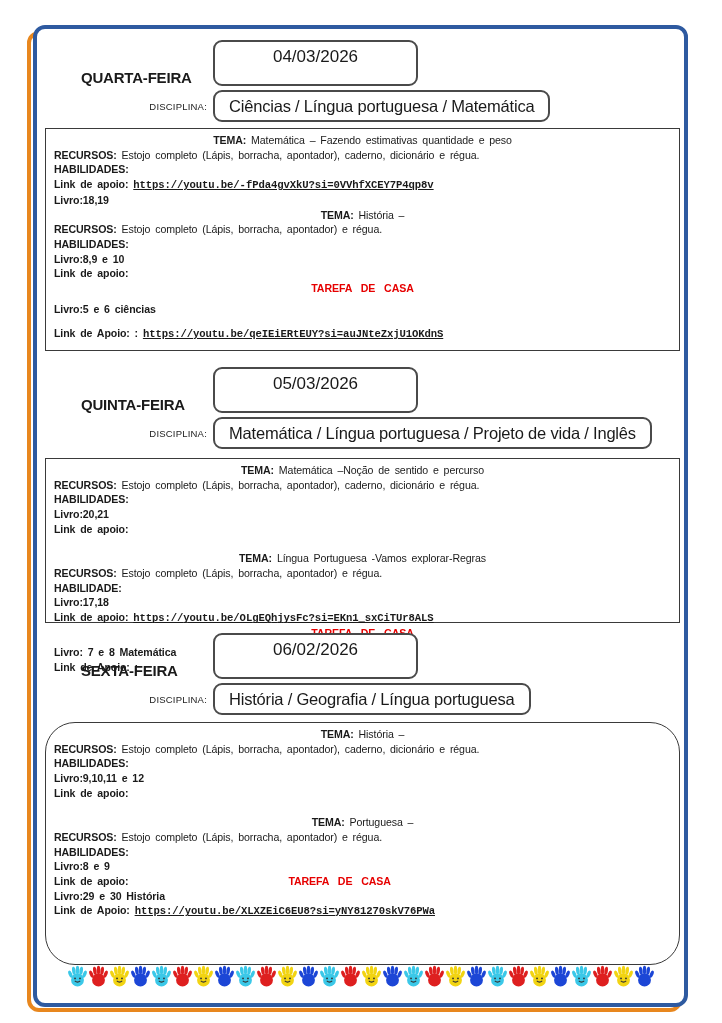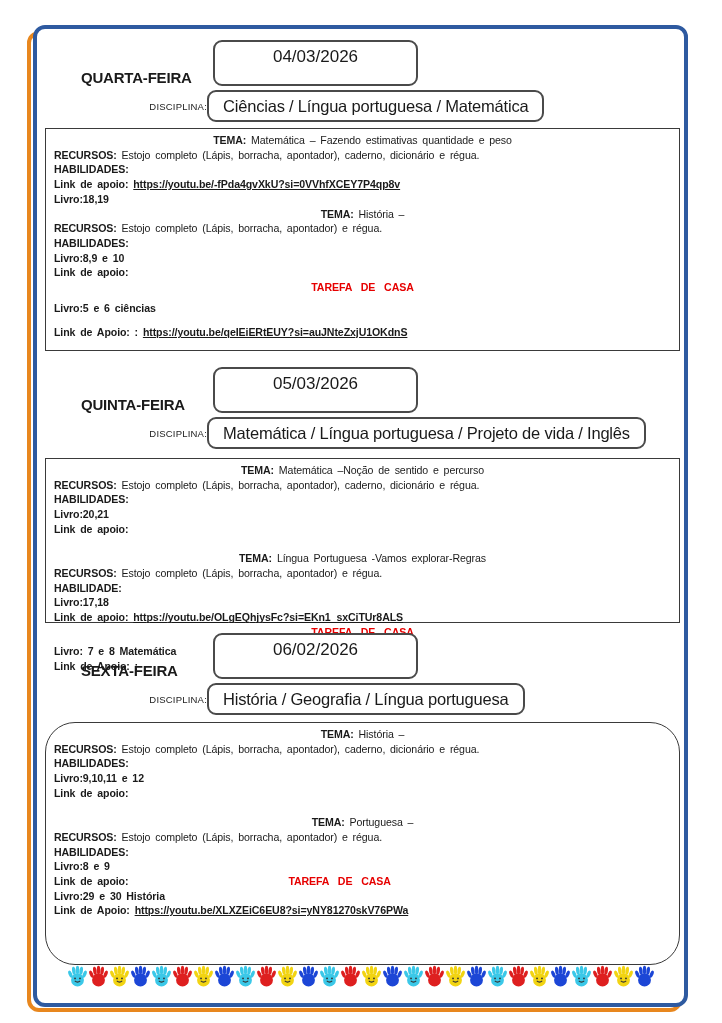--- a/index.html
+++ b/index.html
@@ -15,33 +15,33 @@
   .section{}
   .day-row{display:flex;align-items:flex-end;margin-left:44px;}
   .s1 .day-row{margin-top:11px;}
   .s2 .day-row{margin-top:16px;}
   .s3 .day-row{margin-top:10px;}
   .day-label{width:132px;font-weight:bold;font-size:15px;letter-spacing:-0.2px;}
   .date-box{width:205px;height:46px;box-sizing:border-box;border:2px solid #4a4a4a;
         border-radius:9px;text-align:center;font-size:17px;line-height:29px;background:#fff;}
   .disc-row{display:flex;align-items:center;margin-top:4px;}
   .disc-label{width:170px;text-align:right;font-size:9.5px;letter-spacing:0.2px;color:#222;}
-  .disc-box{height:32px;box-sizing:border-box;border:2px solid #4a4a4a;
+  .disc-box{margin-left:6px;height:32px;box-sizing:border-box;border:2px solid #4a4a4a;
         border-radius:9px;padding:0 14px;font-size:16.5px;line-height:28px;white-space:nowrap;
         letter-spacing:-0.2px;background:#fff;}
   .content-box{margin:6px 4px 0 8px;width:635px;box-sizing:border-box;
         border:1px solid #3a3a3a;background:#fff;padding:4px 8px 2px 8px;}
   .b1{height:223px;margin-top:6px;}
   .b2{height:165px;margin-top:9px;}
   .b3{height:243px;margin-top:7px;border-radius:30px;}
   .line{font-size:10.6px;line-height:14.7px;letter-spacing:-0.1px;word-spacing:2px;
         white-space:nowrap;}
   .line.center{text-align:center;}
   .seg-b{font-weight:bold;}
-  .seg-u{text-decoration:underline;}
+  .seg-u{text-decoration:underline;font-family:Liberation Mono, monospace;}
   .seg-red{color:#E60000;font-weight:bold;word-spacing:6px;}
   .blank{min-height:14.7px;}
 
   #footer-hands{display:flex;justify-content:center;align-items:flex-end;margin-top:0px;height:22px;}
   #footer-hands svg{display:block;}
 </style>
 </head>
 <body>
 
 <div id="page">

